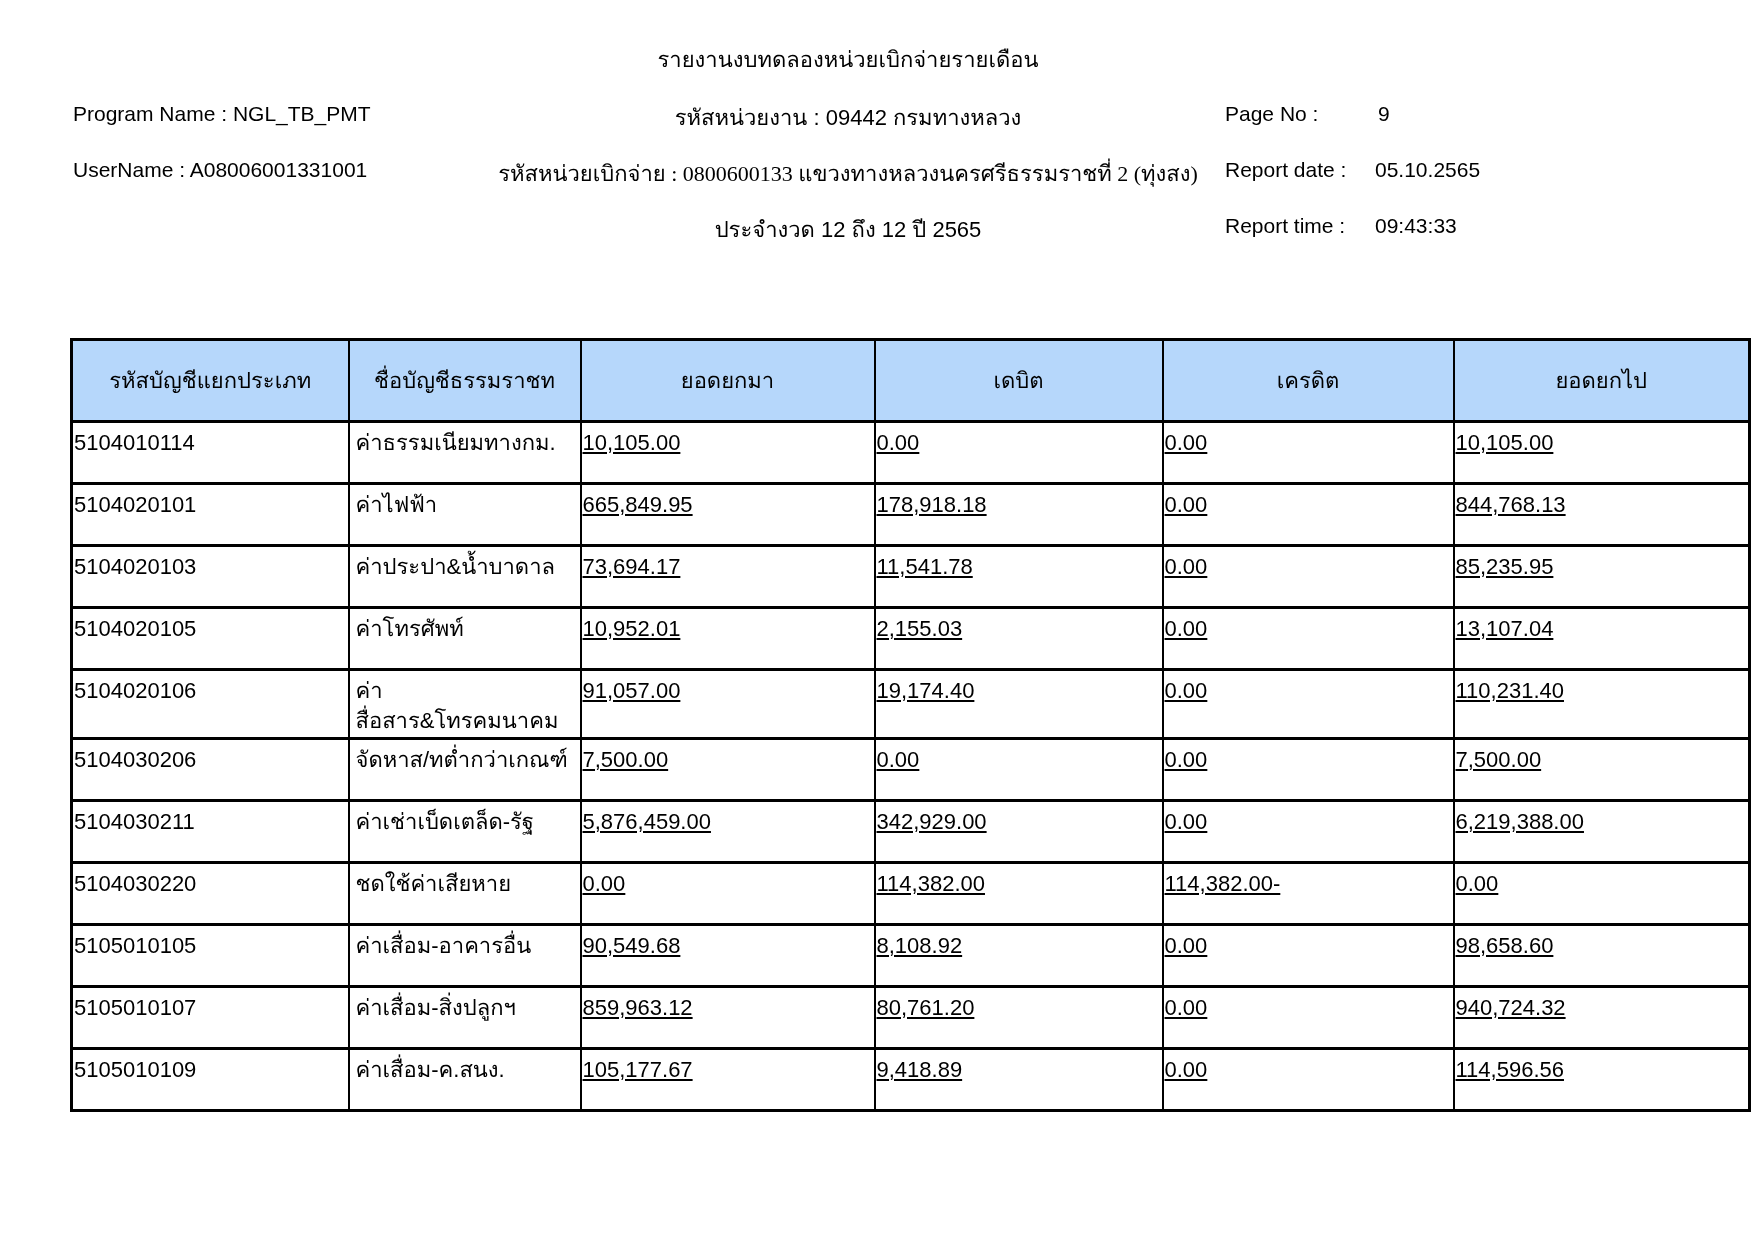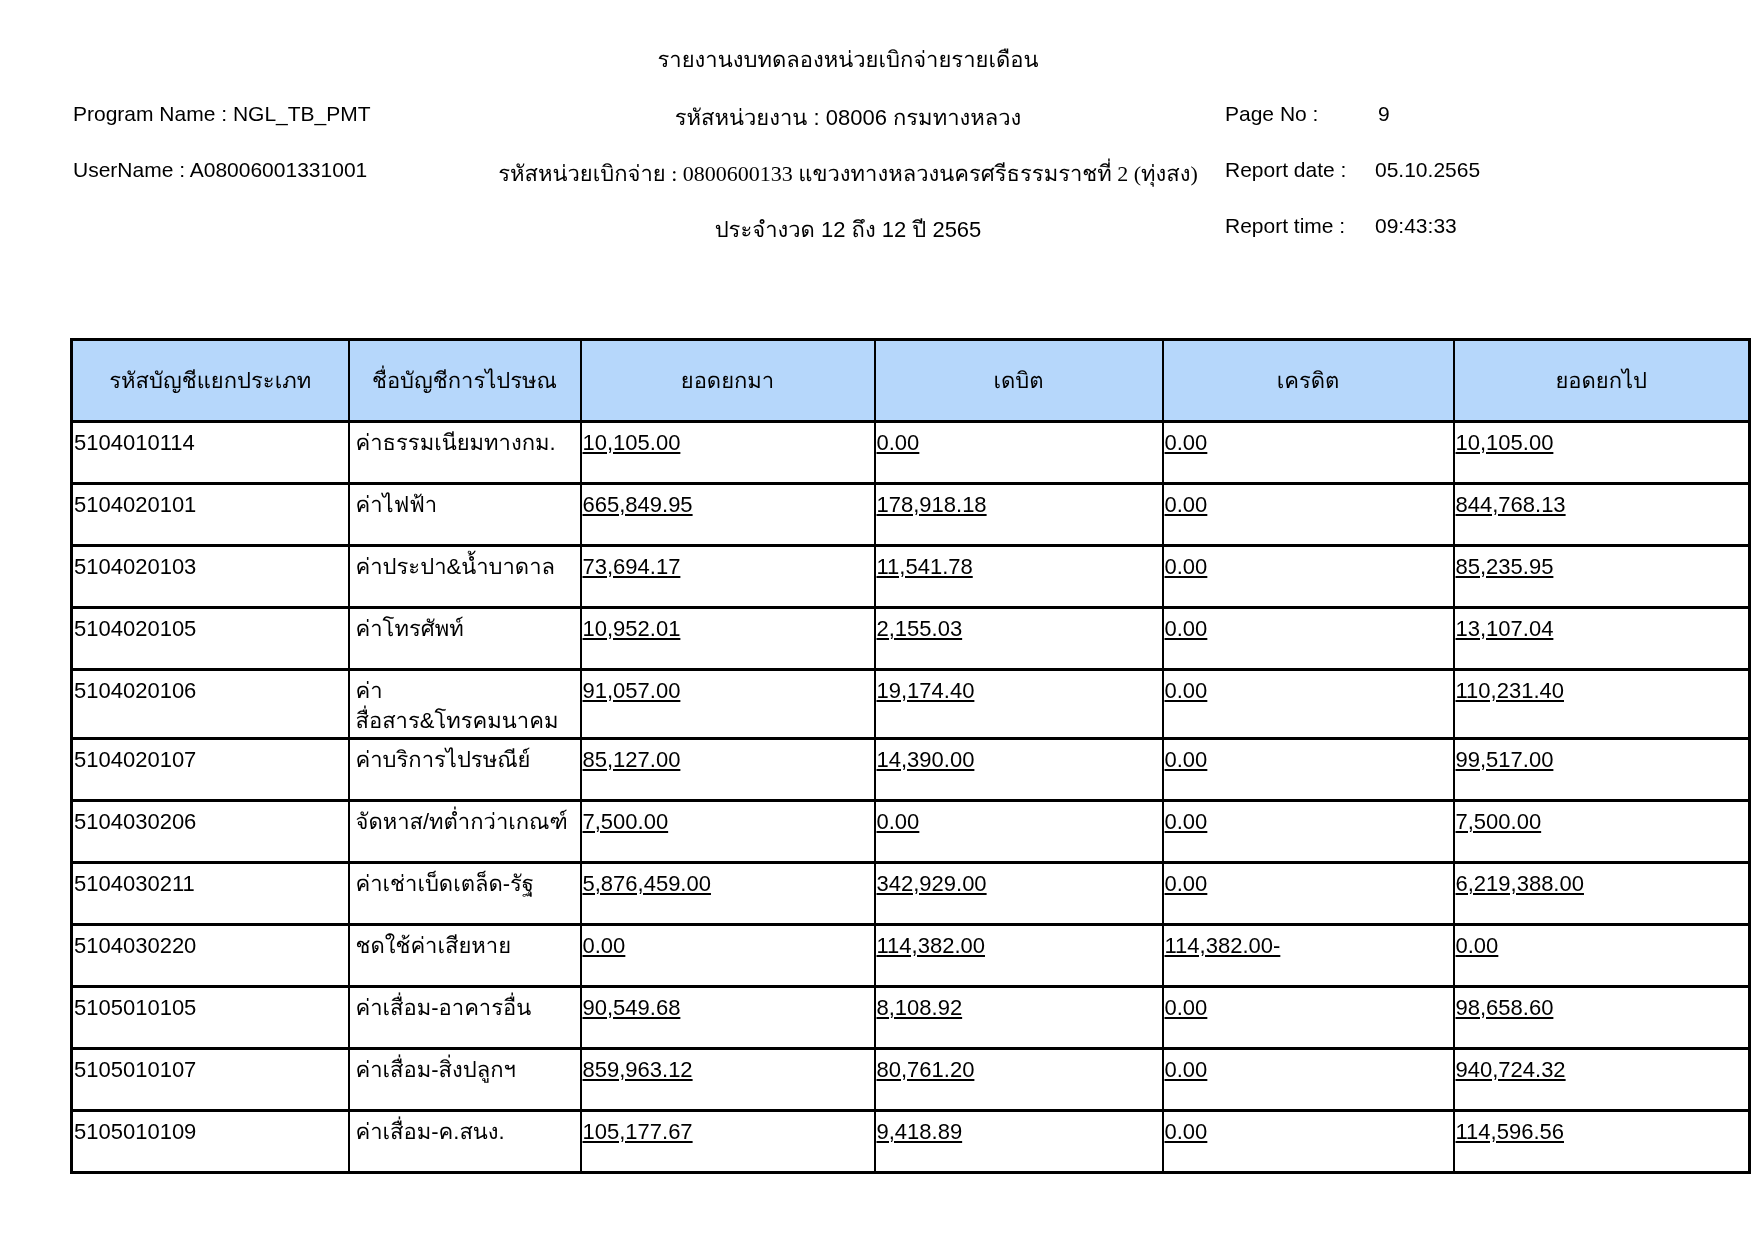--- a/index.html
+++ b/index.html
@@ -84,21 +84,21 @@
   <div class="abs hdr-text line-program">
     <span>Program Name :</span>
     <span>NGL_TB_PMT</span>
   </div>
 
   <div class="abs hdr-text line-username">
     <span>UserName :</span>
     <span>A08006001331001</span>
   </div>
 
-  <div class="abs centered thai line-agency">รหัสหน่วยงาน : 08006 กรมทางหลวง</div>
+  <div class="abs centered thai line-agency">รหัสหน่วยงาน : 09442 กรมทางหลวง</div>
 
   <div class="abs centered thai line-unit">รหัสหน่วยเบิกจ่าย : 0800600133 แขวงทางหลวงนครศรีธรรมราชที่ 2 (ทุ่งสง)</div>
 
   <div class="abs centered thai line-period">ประจำงวด 12 ถึง 12 ปี 2565</div>
 
   <div class="abs hdr-text lbl-pageno">Page No :</div>
   <div class="abs hdr-text val-pageno">9</div>
 
   <div class="abs hdr-text lbl-repdate">Report date :</div>
   <div class="abs hdr-text val-repdate">05.10.2565</div>
@@ -112,21 +112,21 @@
         <col style="width:277px">
         <col style="width:232px">
         <col style="width:294px">
         <col style="width:288px">
         <col style="width:291px">
         <col style="width:296px">
       </colgroup>
       <thead>
         <tr>
           <th>รหัสบัญชีแยกประเภท</th>
-          <th>ชื่อบัญชีการไปรษณ</th>
+          <th>ชื่อบัญชีธรรมราชท</th>
           <th>ยอดยกมา</th>
           <th>เดบิต</th>
           <th>เครดิต</th>
           <th>ยอดยกไป</th>
         </tr>
       </thead>
       <tbody>
           <tr>
             <td class="code">5104010114</td>
             <td class="name">ค่าธรรมเนียมทางกม.</td>
@@ -161,28 +161,20 @@
           </tr>
           <tr>
             <td class="code">5104020106</td>
             <td class="name">ค่าสื่อสาร&amp;โทรคมนาคม</td>
             <td class="num">91,057.00</td>
             <td class="num">19,174.40</td>
             <td class="num">0.00</td>
             <td class="num">110,231.40</td>
           </tr>
           <tr>
-            <td class="code">5104020107</td>
-            <td class="name">ค่าบริการไปรษณีย์</td>
-            <td class="num">85,127.00</td>
-            <td class="num">14,390.00</td>
-            <td class="num">0.00</td>
-            <td class="num">99,517.00</td>
-          </tr>
-          <tr>
             <td class="code">5104030206</td>
             <td class="name">จัดหาส/ทต่ำกว่าเกณฑ์</td>
             <td class="num">7,500.00</td>
             <td class="num">0.00</td>
             <td class="num">0.00</td>
             <td class="num">7,500.00</td>
           </tr>
           <tr>
             <td class="code">5104030211</td>
             <td class="name">ค่าเช่าเบ็ดเตล็ด-รัฐ</td>

